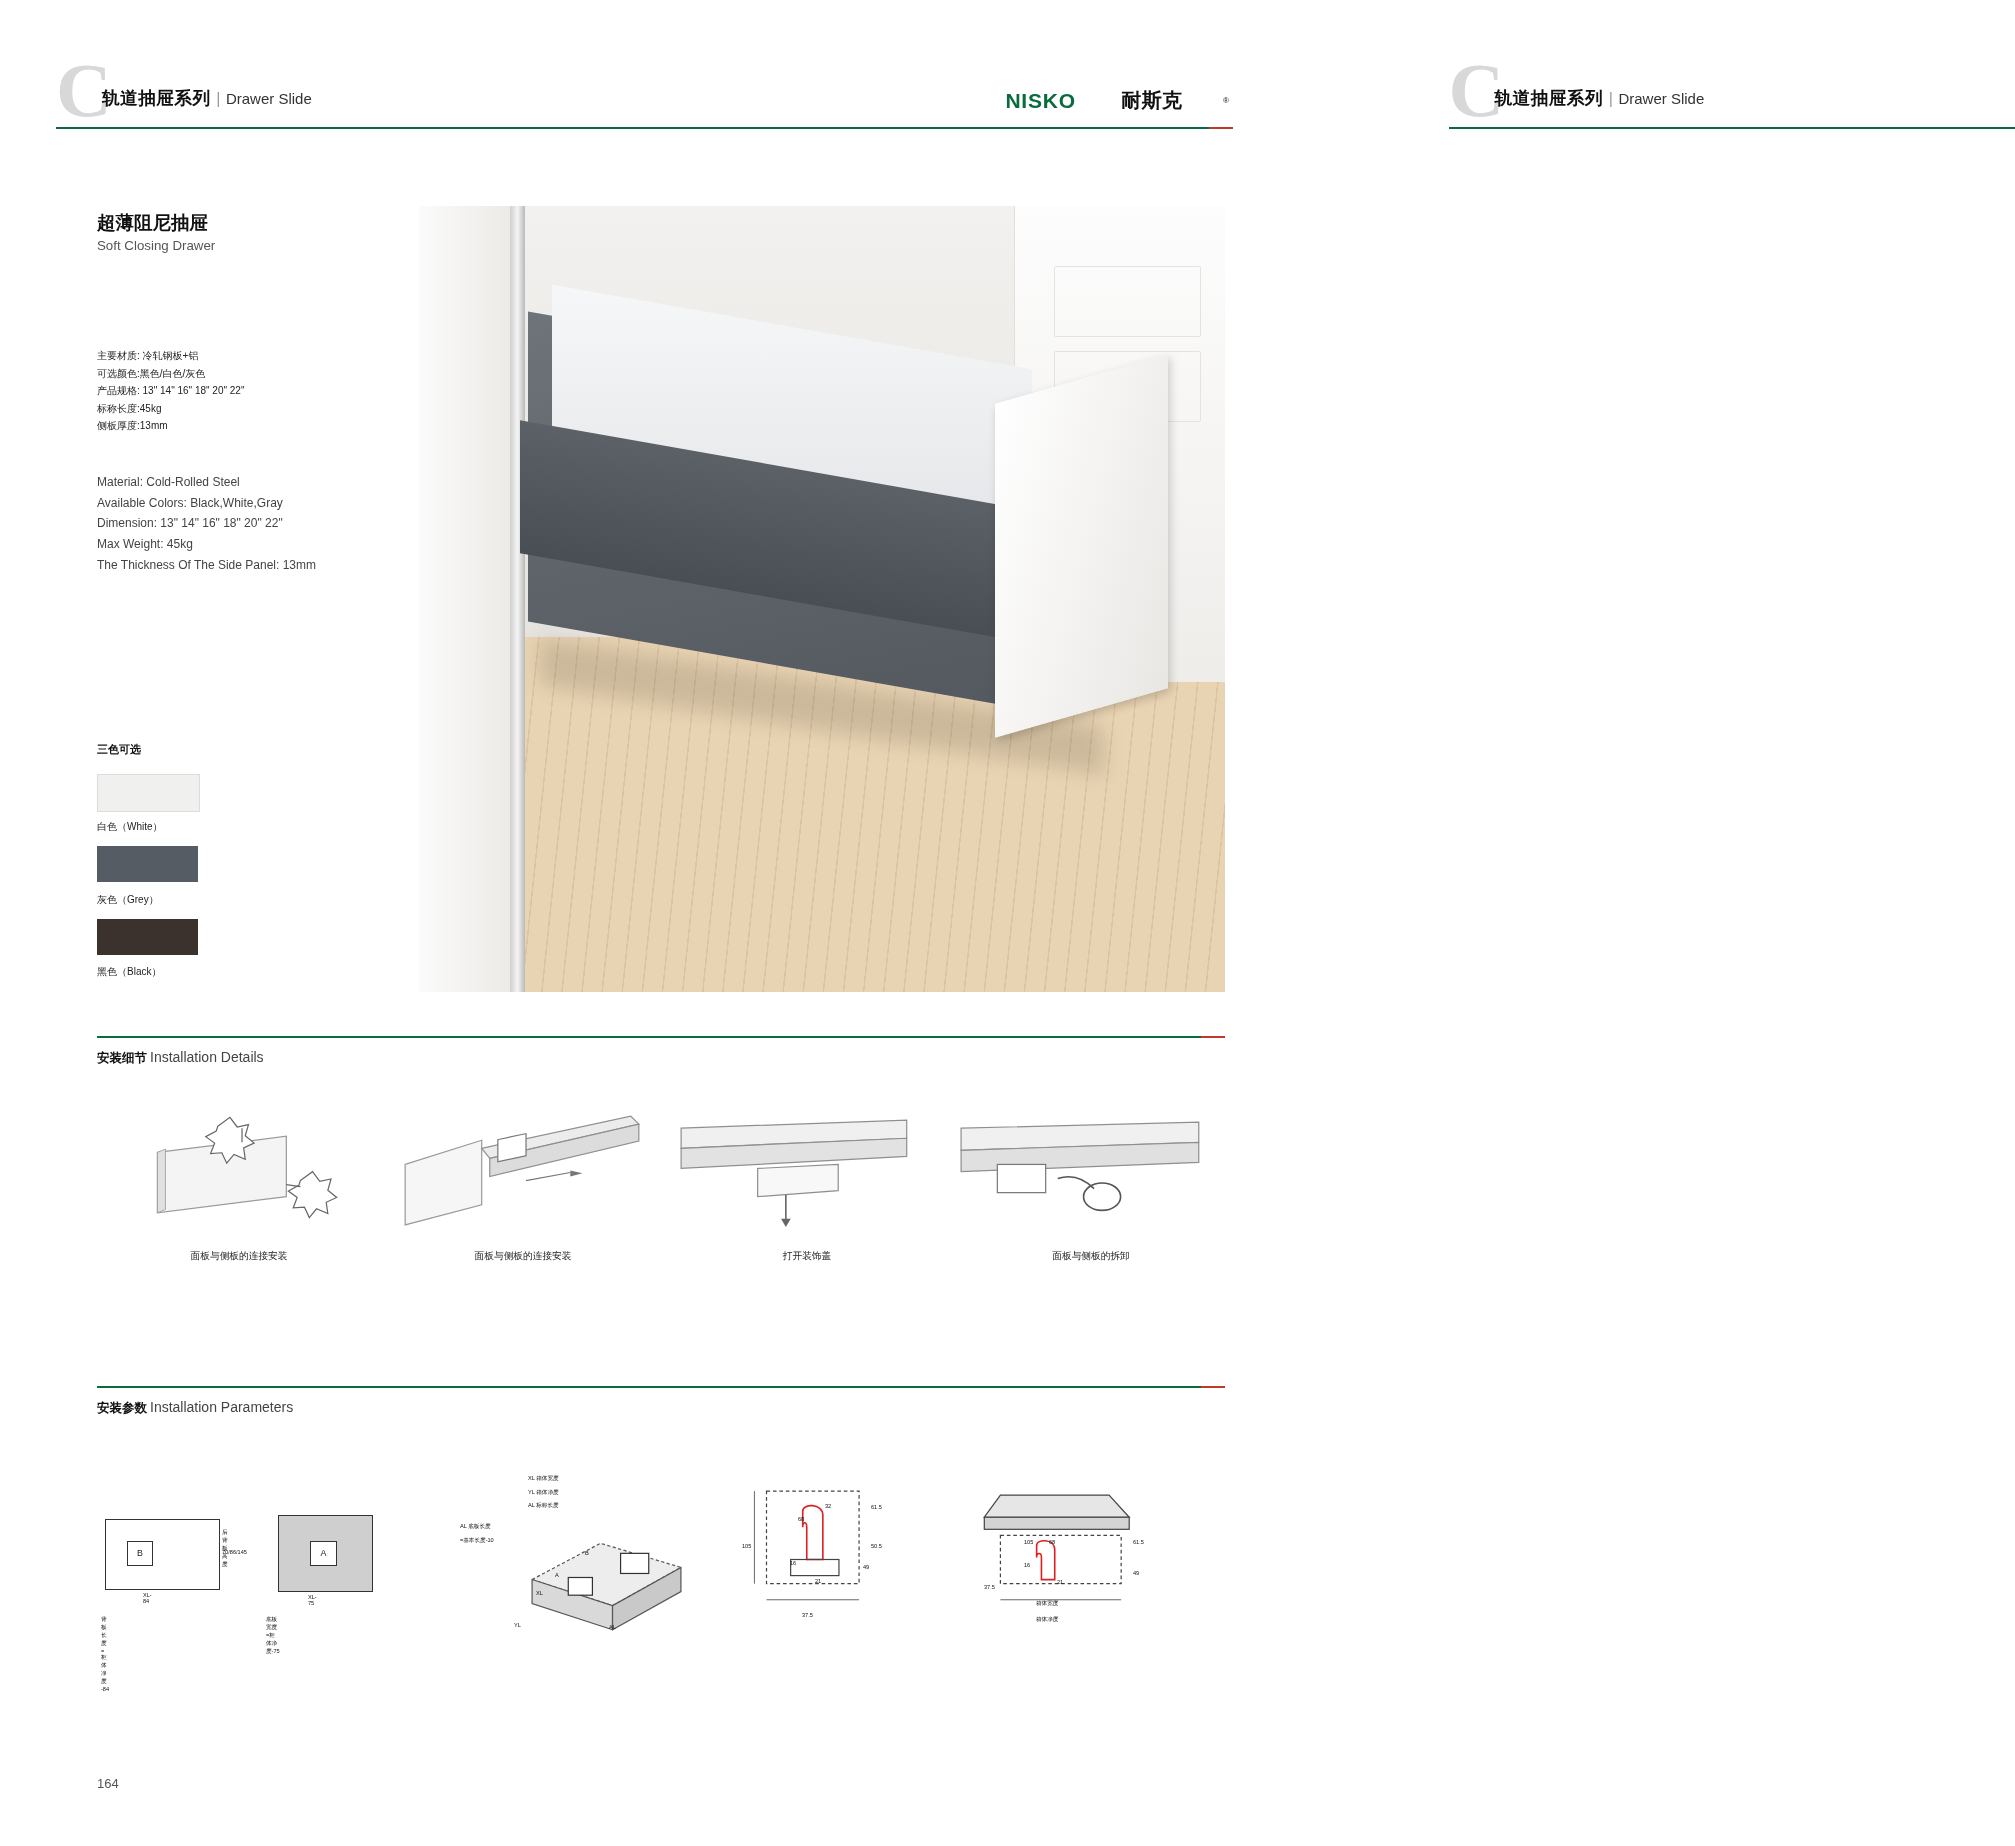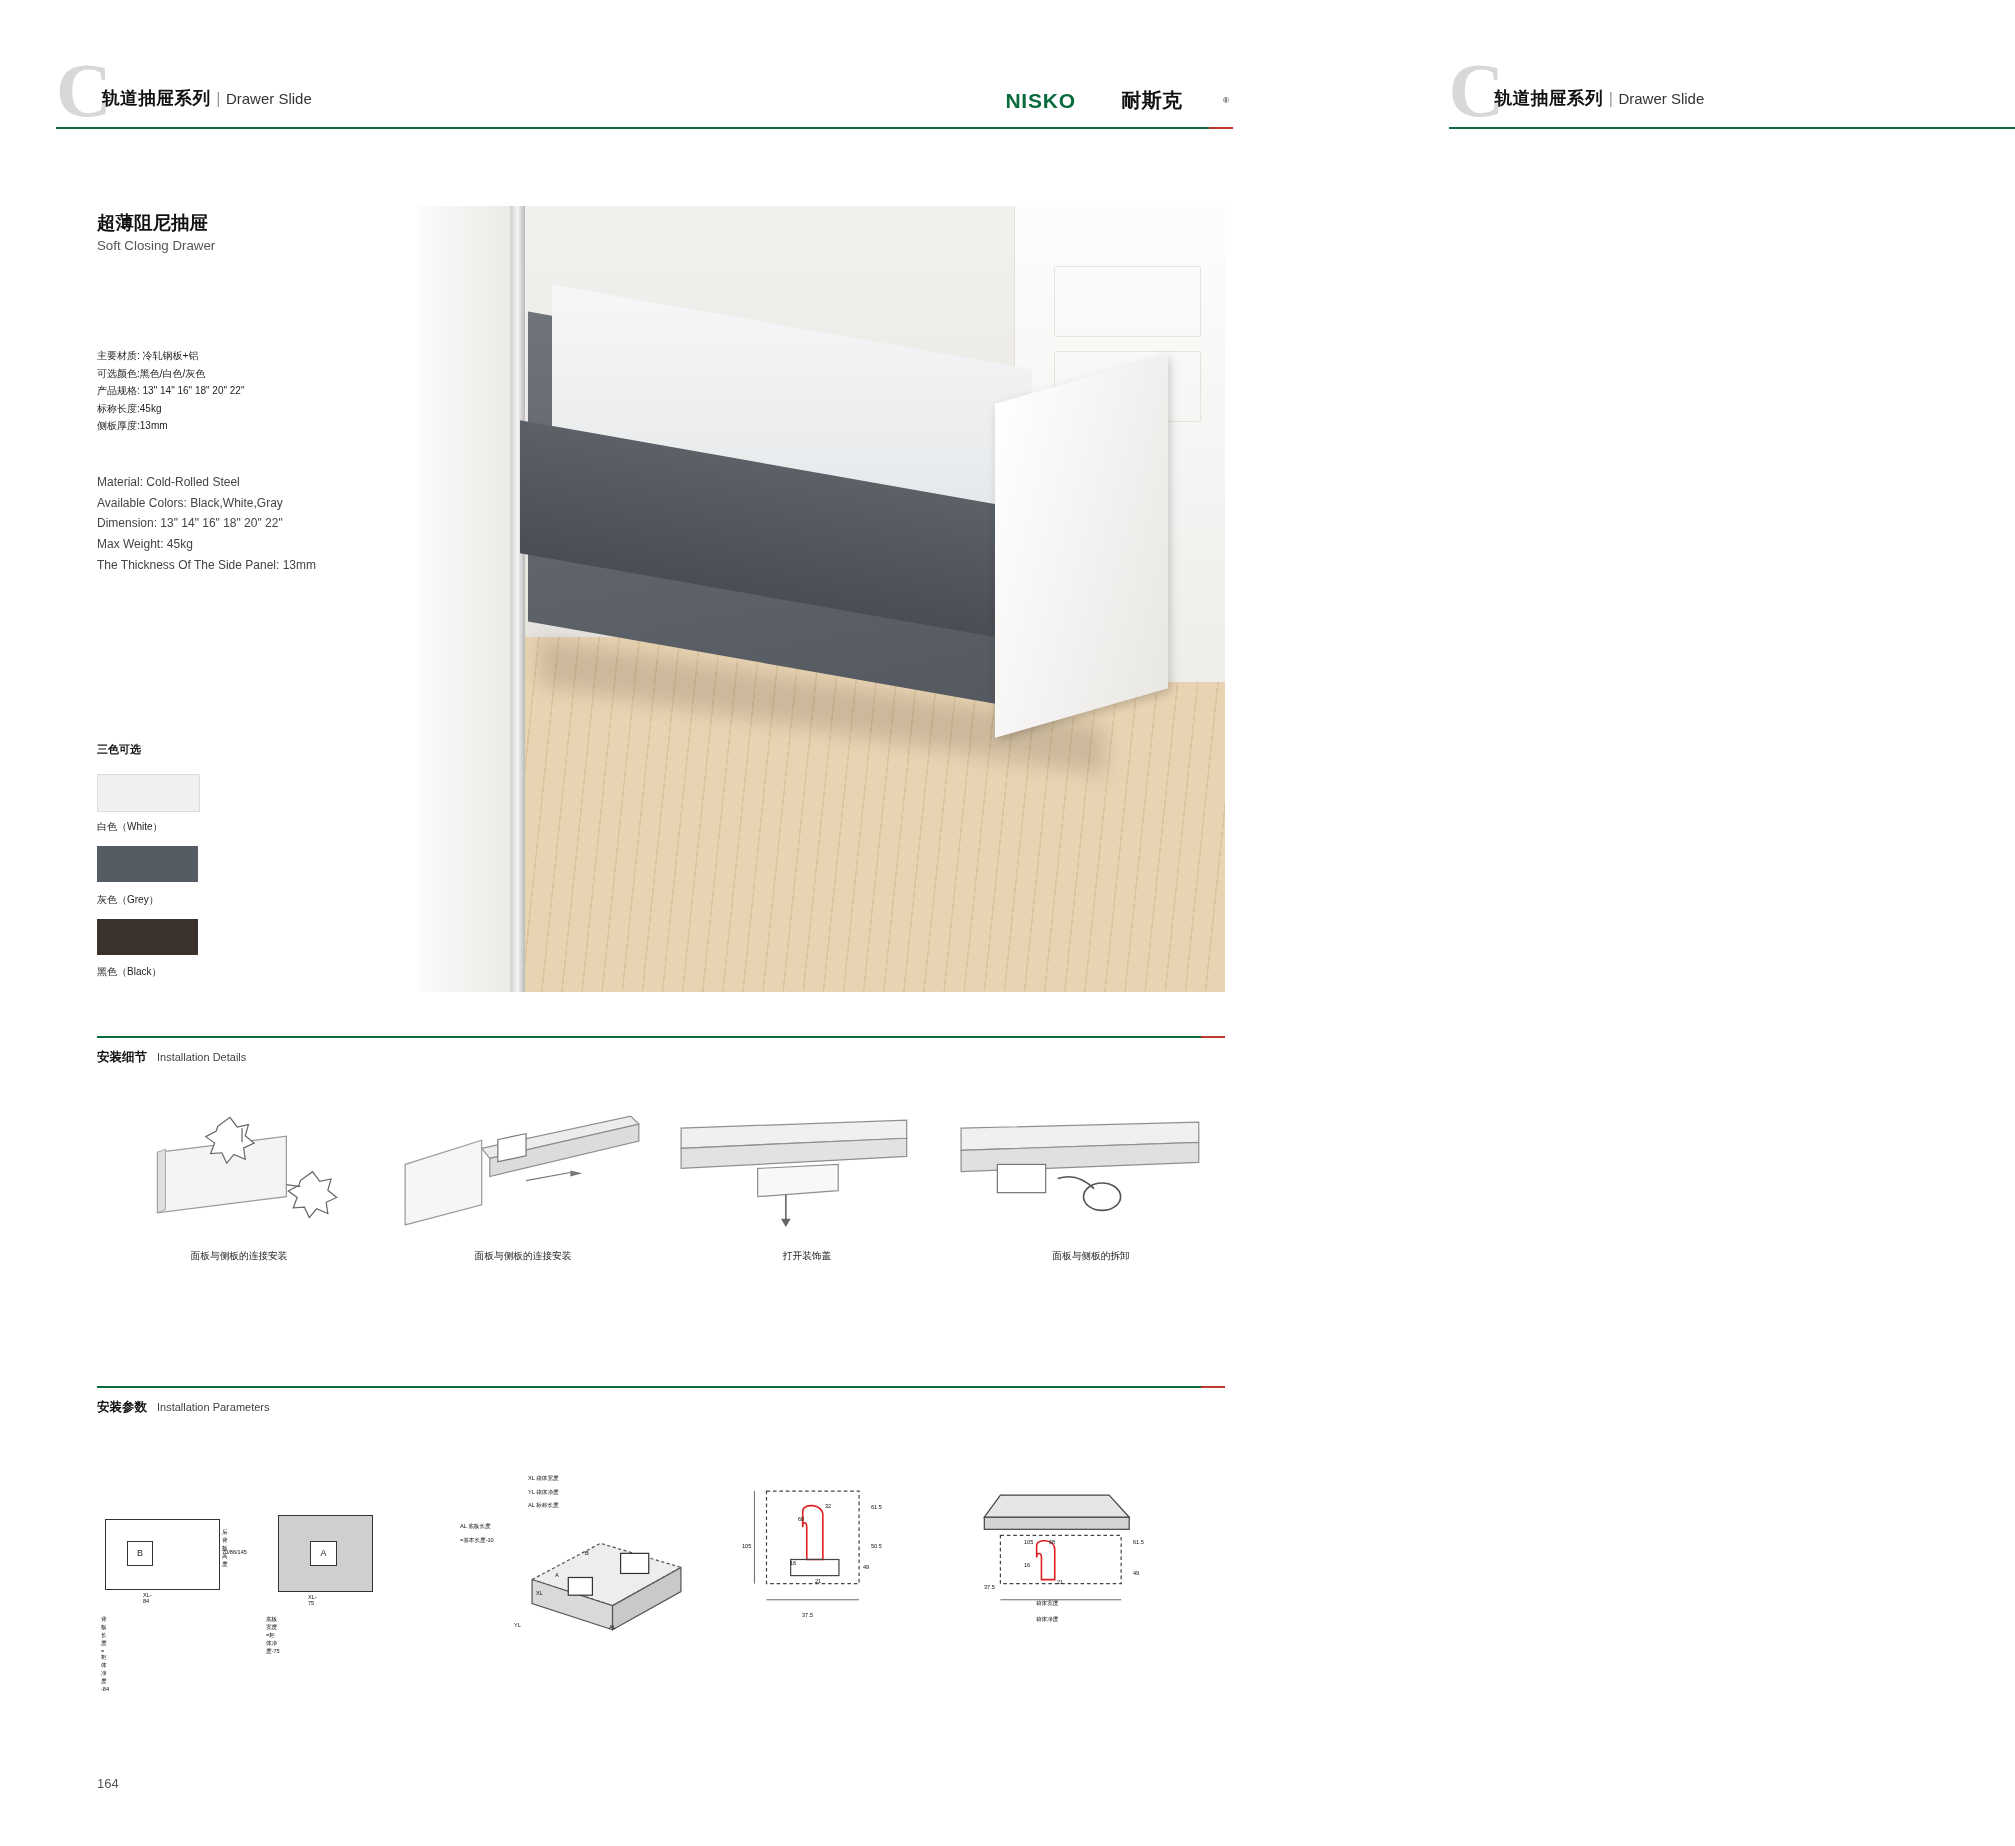--- a/index.html
+++ b/index.html
@@ -79,21 +79,21 @@
 
   .swatch-title { position:absolute; left:97px; top:742px; font-size:11px; font-weight:bold; color:#111; }
   .swatch { position:absolute; left:97px; width:101px; height:36px; }
   .swatch-lbl { position:absolute; left:97px; font-size:10px; color:#222; }
 
   .sec { position:absolute; left:97px; }
   .sec .line { position:relative; width:1128px; height:2px; background:#0a6b3d; }
   .sec .line .redcap { position:absolute; right:0; top:0; width:24px; height:2px; background:#c0392b; }
   .sec .lbl { margin-top:10.5px; display:flex; align-items:baseline; }
   .sec .lbl .cn { font-size:12.5px; font-weight:bold; color:#111; }
-  .sec .lbl .en { font-size:11px; color:#444; margin-left:10px; }
+  .sec .lbl .en { font-size:14px; color:#444; margin-left:3px; }
 
   .instr-row { position:absolute; left:97px; top:1104px; width:1136px; display:flex; }
   .instr-cell { width:284px; text-align:center; }
   .instr-art { height:137px; position:relative; }
   .instr-cap { font-size:9.7px; color:#222; margin-top:8.9px; }
 
   .params-row { position:absolute; left:97px; top:1471px; width:1145px; height:226px; }
 
   .pageno { position:absolute; bottom:56px; font-size:13px; color:#555; }
 

